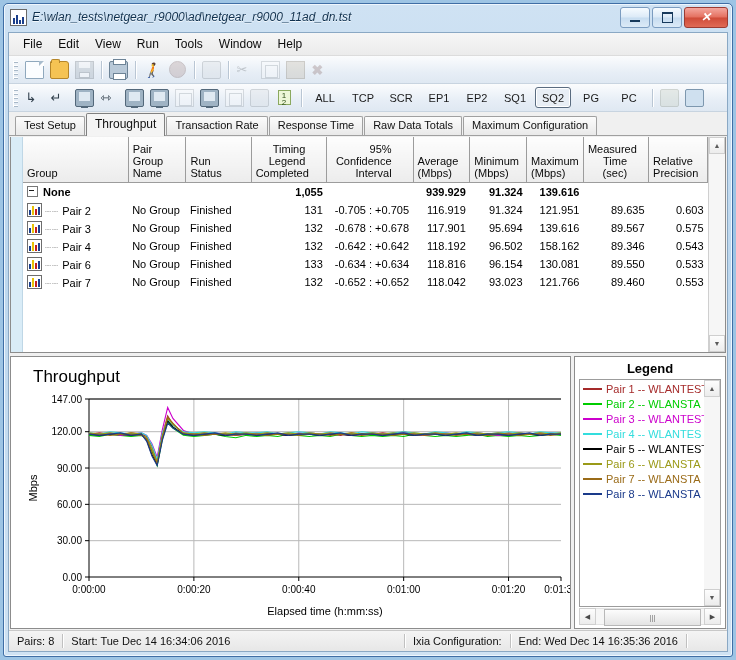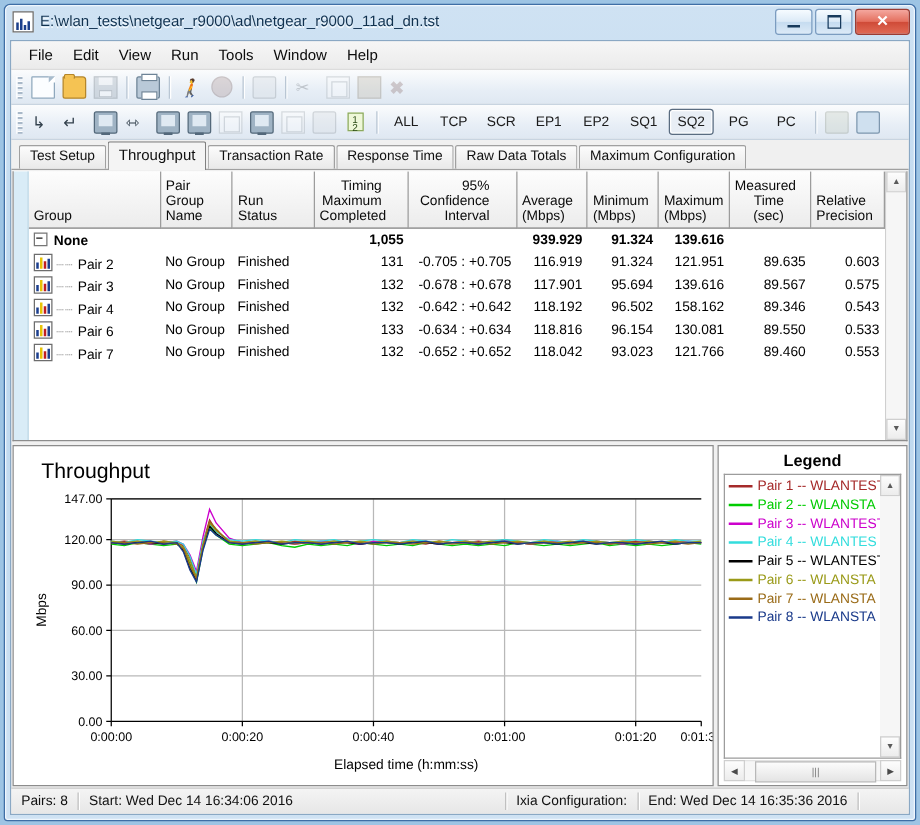--- a/index.html
+++ b/index.html
@@ -16,20 +16,21 @@
     background:linear-gradient(to bottom,#cfe2f3 0%,#bcd7ee 40%,#cfe2f3 100%);
     box-shadow:0 0 0 1px #eef6fd inset;
     box-sizing:border-box;
     overflow:hidden;
   }
   
   .titlebar{
     position:relative;height:26px;
     display:flex;align-items:center;
     padding:0 4px 0 6px;
+    font-style:italic;
   }
   .title-icon{
     width:15px;height:15px;margin-right:5px;flex:0 0 auto;
     background:#ffffff;border:1px solid #6a6a6a;
     position:relative;overflow:hidden;
   }
   .title-icon i{
     position:absolute;bottom:1px;width:2px;background:#1b3f8b;display:block;
   }
   .title-icon i:nth-child(1){left:2px;height:6px;}
@@ -406,21 +407,21 @@
               <col style="width:54px">
               <col style="width:54px">
             <col style="width:62px">
               <col style="width:56px">
           </colgroup>
           <thead>
             <tr>
               <th class="l">Group</th>
               <th class="l">Pair Group Name</th>
               <th class="l">Run Status</th>
-              <th class="r">Timing Maximum Completed</th>
+              <th class="r">Timing Legend Completed</th>
               <th class="r">95% Confidence Interval</th>
               <th class="r">Average (Mbps)</th>
               <th class="r">Minimum (Mbps)</th>
               <th class="r">Maximum (Mbps)</th>
               <th class="r">Measured Time (sec)</th>
               <th class="r">Relative Precision</th>
             </tr>
           </thead>
           <tbody>
             <tr class="group">
@@ -609,21 +610,21 @@
             <div class="hs-thumb">|||</div>
           </div>
           <div class="hs-arrow">▶</div>
         </div>
       </div>
     </div>
 
     <div class="statusbar">
       <span class="st-cell">Pairs: 8</span>
       <span class="st-div"></span>
-      <span class="st-cell">Start: Wed Dec 14 16:34:06 2016</span>
+      <span class="st-cell">Start: Tue Dec 14 16:34:06 2016</span>
       <span style="flex:1 1 auto"></span>
       <span class="st-div"></span>
       <span class="st-cell">Ixia Configuration:</span>
       <span class="st-div"></span>
       <span class="st-cell">End: Wed Dec 14 16:35:36 2016</span>
       <span class="st-div"></span>
       <span style="width:40px"></span>
     </div>
 
   </div>

